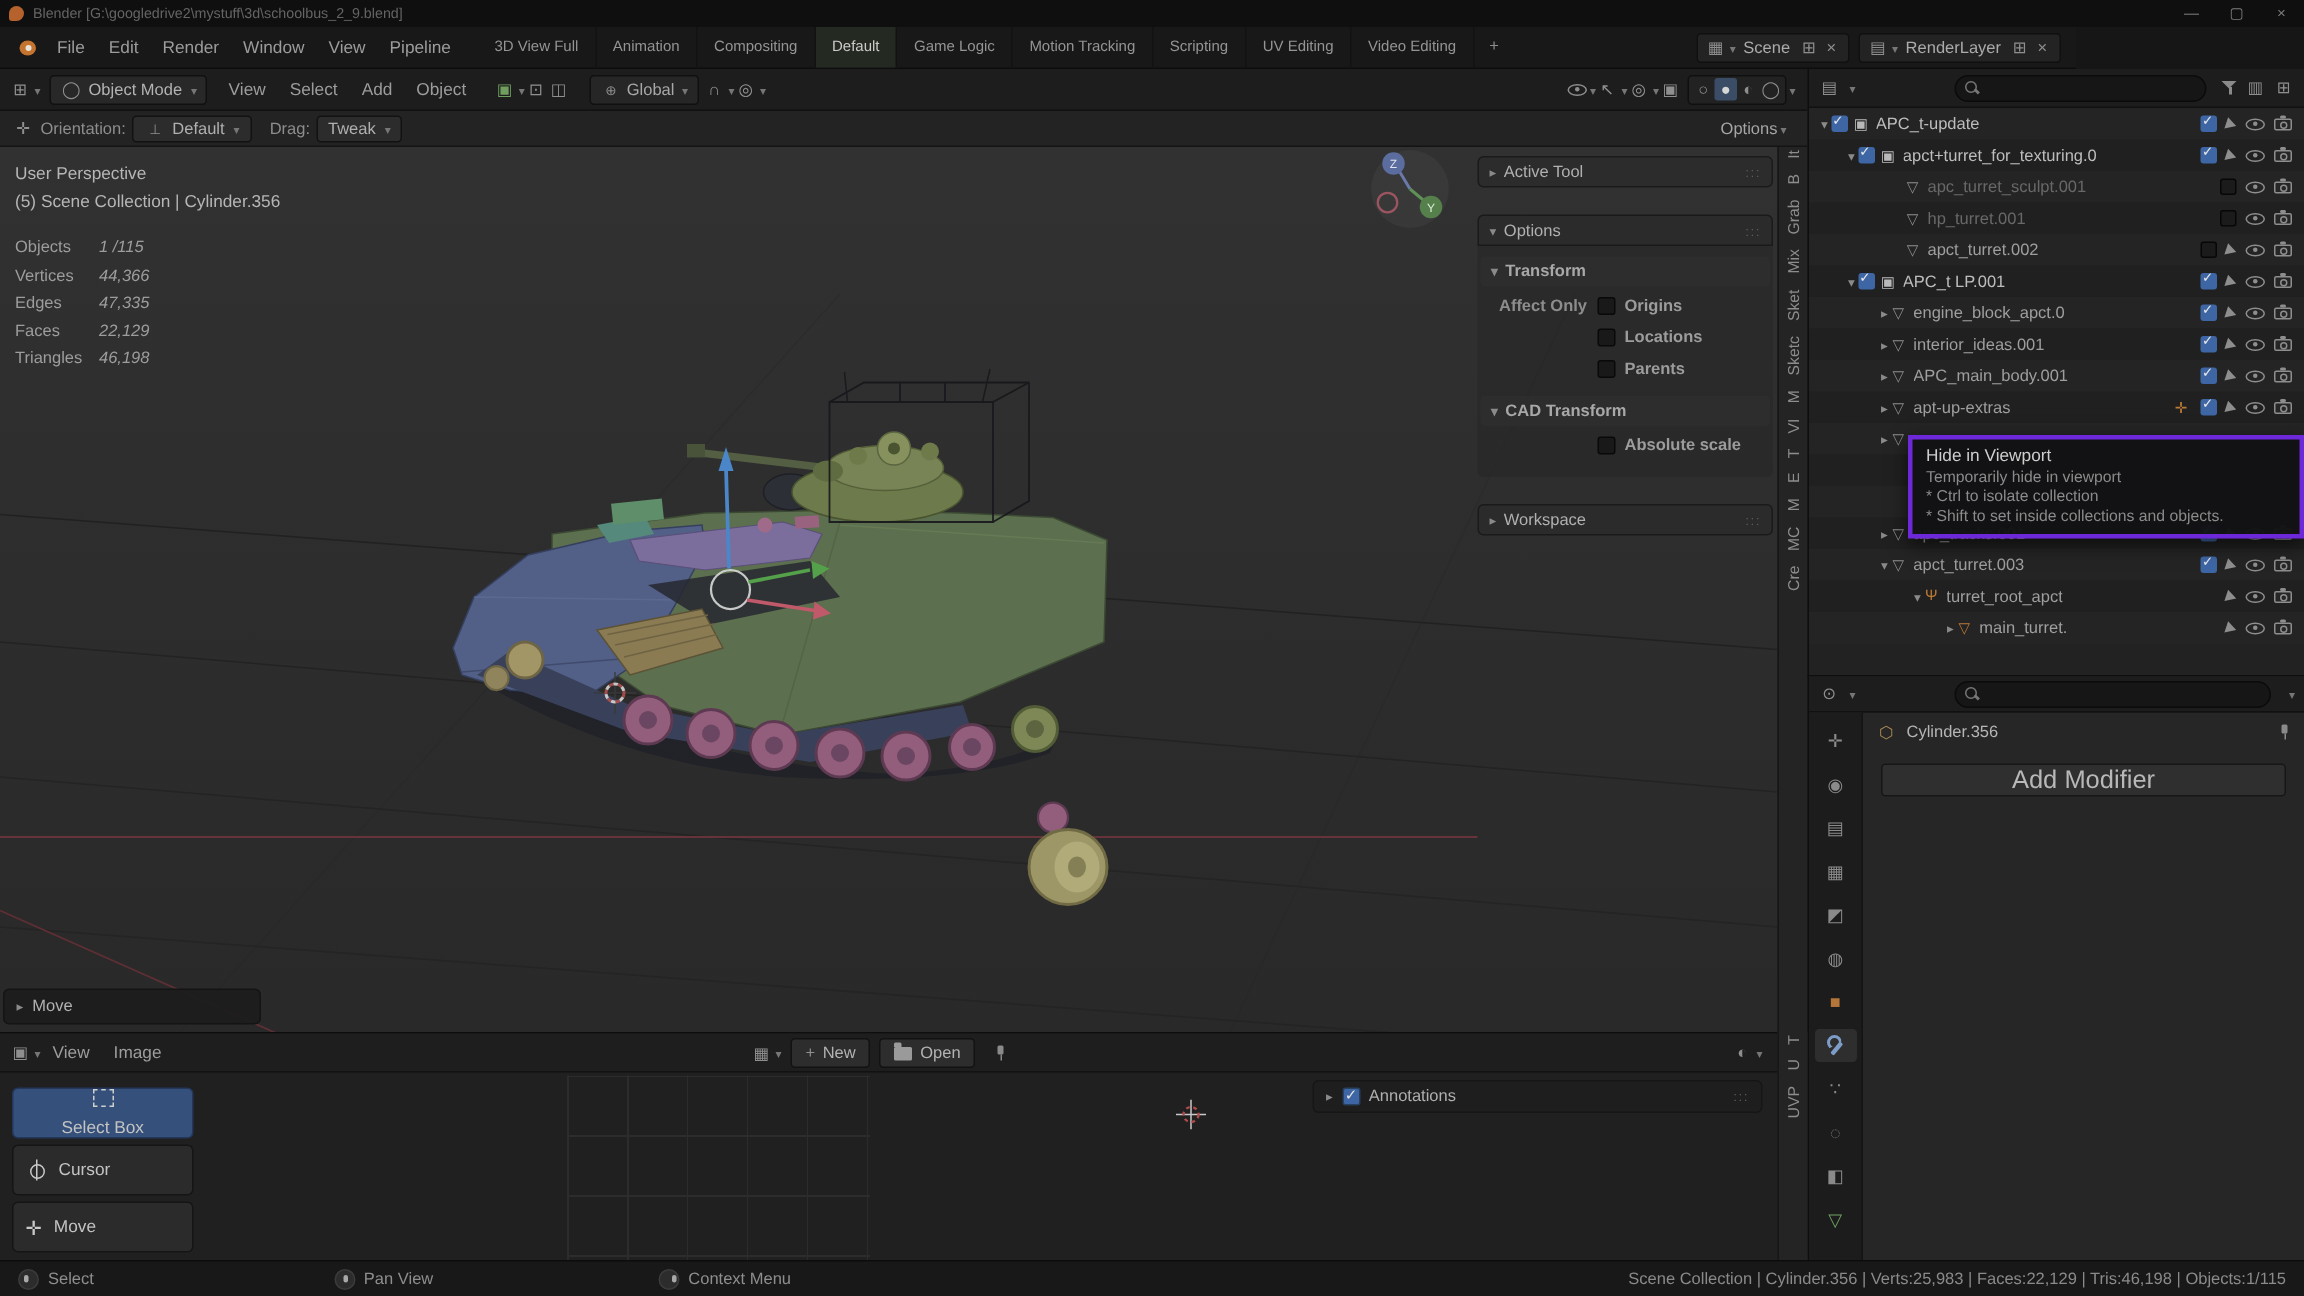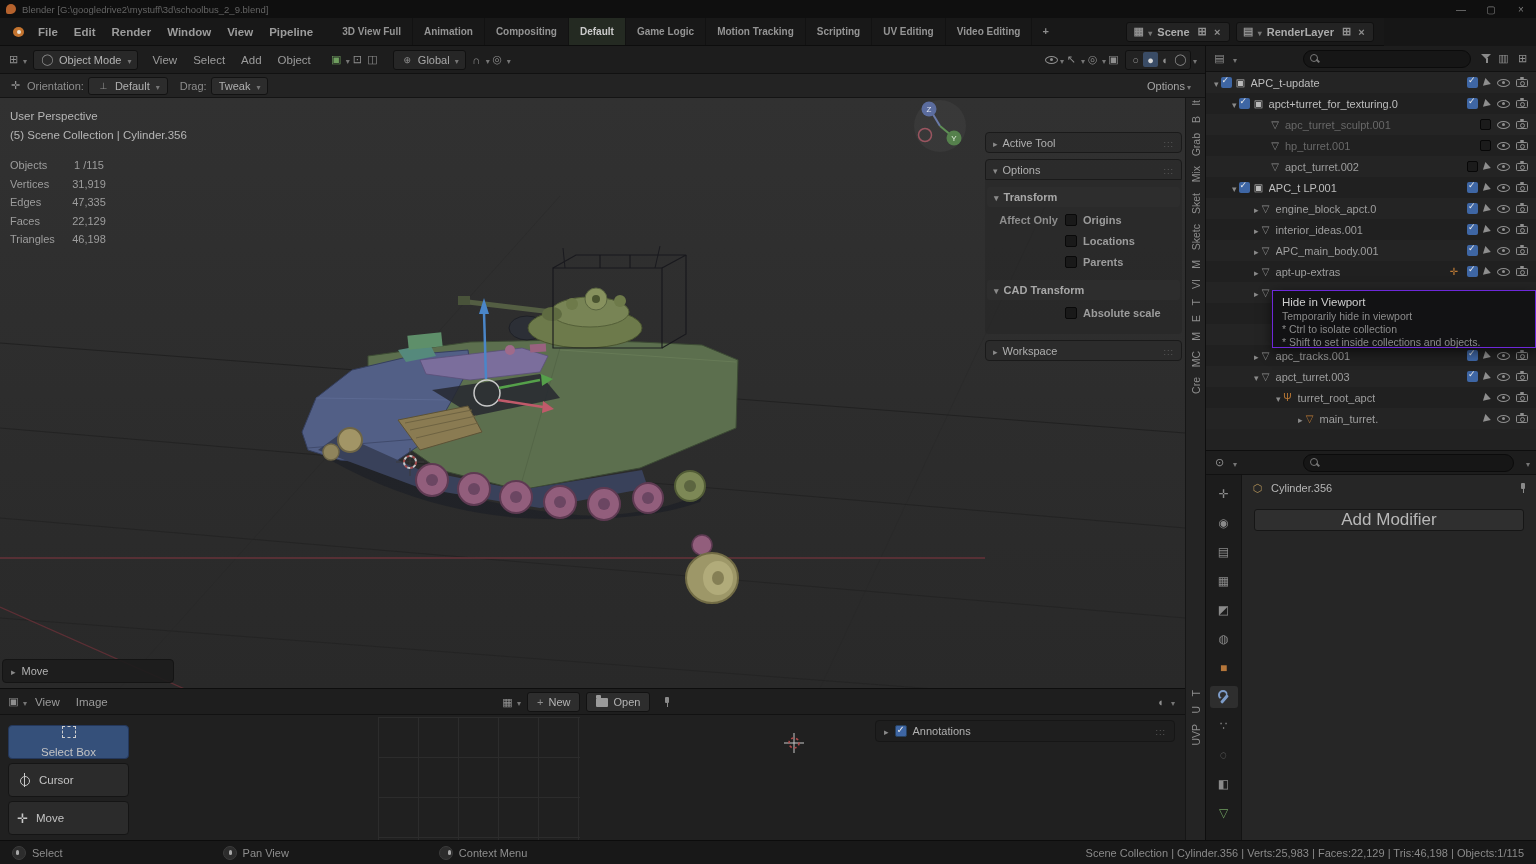--- a/index.html
+++ b/index.html
@@ -14,21 +14,21 @@
   .tri-d::before { content:"▾"; font-size:9px; color:#8a8a8a; }
 
   
   .titlebar { position:absolute; left:0; top:0; width:1536px; height:18px; background:#0f0f0f; display:flex; align-items:center; padding-left:6px; }
   .tb-logo { width:10px; height:10px; border-radius:50% 50% 50% 2px; background:#b5622d; margin-right:6px; }
   .tb-title { font-size:9.5px; color:#646464; }
   .tb-ctrls { margin-left:auto; display:flex; height:100%; }
   .tb-btn { width:30px; height:100%; display:flex; align-items:center; justify-content:center; color:#7c7c7c; font-size:10px; }
 
   
-  .topbar { position:absolute; left:0; top:18px; width:1384px; height:28px; background:#181818; border-bottom:1px solid #0d0d0d; display:flex; align-items:center;font-weight:bold; }
+  .topbar { position:absolute; left:0; top:18px; width:1384px; height:28px; background:#181818; border-bottom:1px solid #0d0d0d; display:flex; align-items:center; }
   .blender-logo { width:16px; height:12px; margin:0 6px 0 8px; position:relative; }
   .blender-logo::before { content:""; position:absolute; right:0; top:1px; width:11px; height:10px; border-radius:50%; background:#c4742f; }
   .blender-logo::after { content:""; position:absolute; right:3px; top:4px; width:4px; height:4px; border-radius:50%; background:#e8e4da; }
   .menu-item { padding:0 8px; line-height:28px; color:#9c9c9c; font-size:11.5px; }
   .ws-tabs { display:flex; height:100%; margin-left:10px; }
   .ws-tab { padding:0 11px; line-height:27px; color:#949494; font-size:10px; border-right:1px solid #121212; }
   .ws-tab.active { background:#242a22; color:#cbcbcb; }
   .ws-add { padding:0 10px; line-height:27px; color:#8c8c8c; }
   .id-widget { display:flex; align-items:center; height:20px; background:#232323; border:1px solid #101010; border-radius:3px; margin-right:6px; padding:0 4px; }
   .id-widget .lbl { color:#ababab; font-size:11px; padding:0 5px; }
@@ -45,25 +45,25 @@
   .toolsettings { position:absolute; left:0; top:74px; width:1205px; height:24px; background:#232323; border-bottom:1px solid #141414; display:flex; align-items:center; padding-left:8px; }
   .ts-label { color:#8d8d8d; margin:0 4px; }
   .dd { display:flex; align-items:center; height:18px; background:#2c2c2c; border:1px solid #121212; border-radius:3px; padding:0 7px; color:#b0b0b0; gap:4px; }
 
   
   .viewport { position:absolute; left:0; top:98px; width:1185px; height:590px; background:linear-gradient(#313131,#292929); overflow:hidden; }
   .vp-label { position:absolute; color:#b6b6b6; font-size:11.5px; }
   .stats { position:absolute; left:10px; top:58px; }
   .stat-row { display:flex; line-height:18.6px; font-size:11px; color:#9d9d9d; }
   .st-l { width:56px; }
-  .st-v { width:46px; text-align:center; }
+  .st-v { width:46px; text-align:left;font-style:italic; }
   .op-panel { position:absolute; left:2px; bottom:5px; width:172px; height:24px; background:rgba(28,28,28,.92); border:1px solid #141414; border-radius:4px; display:flex; align-items:center; padding:0 8px; gap:6px; color:#b2b2b2; }
 
   
-  .npanel { position:absolute; right:3px; top:6px; width:197px; display:flex; flex-direction:column; gap:6px; font-size:11px;margin-top:28px; }
+  .npanel { position:absolute; right:3px; top:6px; width:197px; display:flex; flex-direction:column; gap:18px; font-size:11px; }
   .np-header { height:21px; background:rgba(43,43,43,.92); border:1px solid #1a1a1a; border-radius:4px; display:flex; align-items:center; padding:0 7px; gap:5px; color:#b0b0b0; }
   .np-header .grip { margin-left:auto; }
   .np-body { padding:4px 0 10px 0; }
   .np-sub { height:20px; background:rgba(46,46,46,.92); border-radius:3px; display:flex; align-items:center; padding:0 7px; gap:5px; color:#a8a8a8; margin:3px 2px; }
   .np-row { display:flex; align-items:center; height:20px; margin:1px 0; }
   .np-row .col-label { width:80px; text-align:right; padding-right:7px; color:#8d8d8d; }
   .np-row .ind { width:80px; }
   .chkbox { width:12px; height:12px; background:#191919; border:1px solid #090909; border-radius:2px; margin-right:6px; flex:none; }
   .chkbox.on { background:#3e66a4; border-color:#27415f; position:relative; }
   .chkbox.on::after { content:"✓"; position:absolute; left:1px; top:-2px; font-size:10px; color:#e6e6e6; }
@@ -105,21 +105,21 @@
   .rchk.off::after { content:""; }
   .rchk.none { visibility:hidden; }
   .ptr { width:0; height:0; border-top:4px solid transparent; border-bottom:4px solid transparent; border-left:7px solid #8e8e8e; transform:rotate(18deg); }
   .eye { width:13px; height:8px; border:1.2px solid #8e8e8e; border-radius:60% 60%; position:relative; }
   .eye::after { content:""; position:absolute; left:3.6px; top:1.2px; width:3.4px; height:3.4px; border-radius:50%; background:#8e8e8e; }
   .cam { width:12px; height:8px; background:#262626; border:1.2px solid #8e8e8e; border-radius:1.5px; position:relative; }
   .cam::before { content:""; position:absolute; left:2.5px; top:-3px; width:4px; height:2.4px; background:#8e8e8e; border-radius:1px; }
   .cam::after { content:""; position:absolute; left:3px; top:1px; width:3.4px; height:3.4px; border:1px solid #8e8e8e; border-radius:50%; }
 
   
-  .tooltip { position:absolute; left:1272px; top:290px; width:264px; height:58px; background:rgba(18,18,20,.97); border:1px solid #6d28d9; box-shadow:0 4px 12px rgba(0,0,0,.6); z-index:60; padding:5px 9px; }
+  .tooltip { position:absolute; left:1272px; top:290px; width:264px; height:69px; background:rgba(18,18,20,.97); border:3px solid #6d28d9; box-shadow:0 4px 12px rgba(0,0,0,.6); z-index:60; padding:5px 9px; }
   .tt-title { color:#cecece; font-size:11.5px; margin-bottom:2px; }
   .tt-line { color:#8b8b8b; font-size:10.5px; line-height:13px; }
 
   
   .props { position:absolute; left:1205px; top:450px; width:331px; height:390px; background:#262626; border-left:1px solid #0e0e0e; border-top:1px solid #0e0e0e; }
   .pr-header { height:24px; background:#1d1d1d; border-bottom:1px solid #111; display:flex; align-items:center; padding:0 6px; gap:4px; }
   .pr-tabs { position:absolute; left:0; top:24px; width:36px; height:366px; background:#1c1c1c; border-right:1px solid #131313; display:flex; flex-direction:column; align-items:center; padding-top:8px; gap:7px; }
   .ptab { width:28px; height:22px; display:flex; align-items:center; justify-content:center; border-radius:3px; font-size:12px; color:#8a8a8a; }
   .ptab.active { background:#2e2e2e; }
   .wrench { width:14px; height:14px; position:relative; }
@@ -382,21 +382,21 @@
     <div class="vp-label" style="left:10px; top:12px;">User Perspective</div>
     <div class="vp-label" style="left:10px; top:31px;">(5) Scene Collection | Cylinder.356</div>
 
     <div class="stats">
       <div class="stat-row">
           <span class="st-l">Objects</span>
           <span class="st-v">1 /115</span>
         </div>
       <div class="stat-row">
           <span class="st-l">Vertices</span>
-          <span class="st-v">31,919</span>
+          <span class="st-v">44,366</span>
         </div>
       <div class="stat-row">
           <span class="st-l">Edges</span>
           <span class="st-v">47,335</span>
         </div>
       <div class="stat-row">
           <span class="st-l">Faces</span>
           <span class="st-v">22,129</span>
         </div>
       <div class="stat-row">

